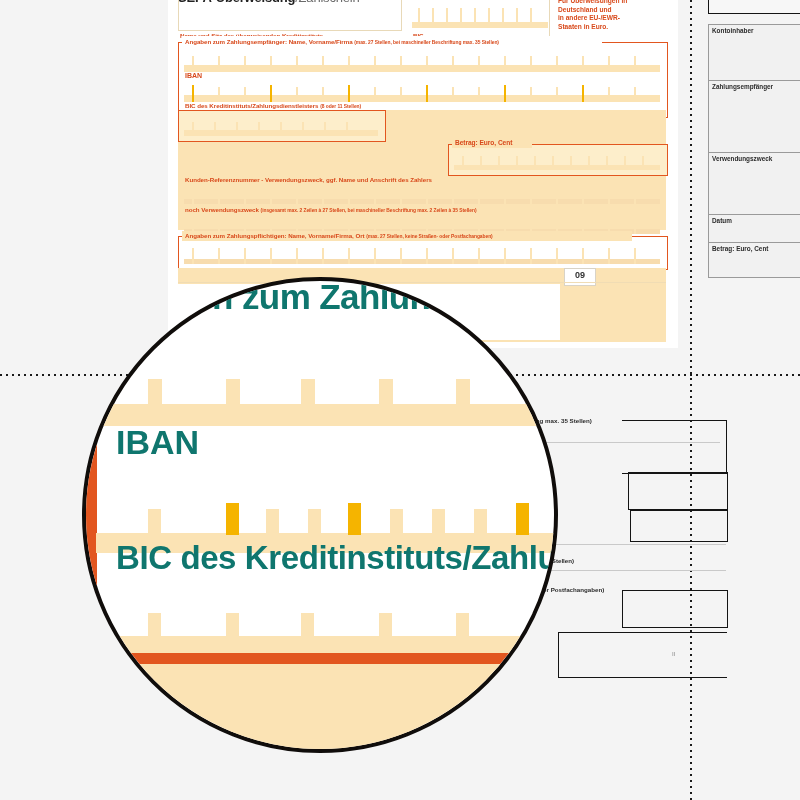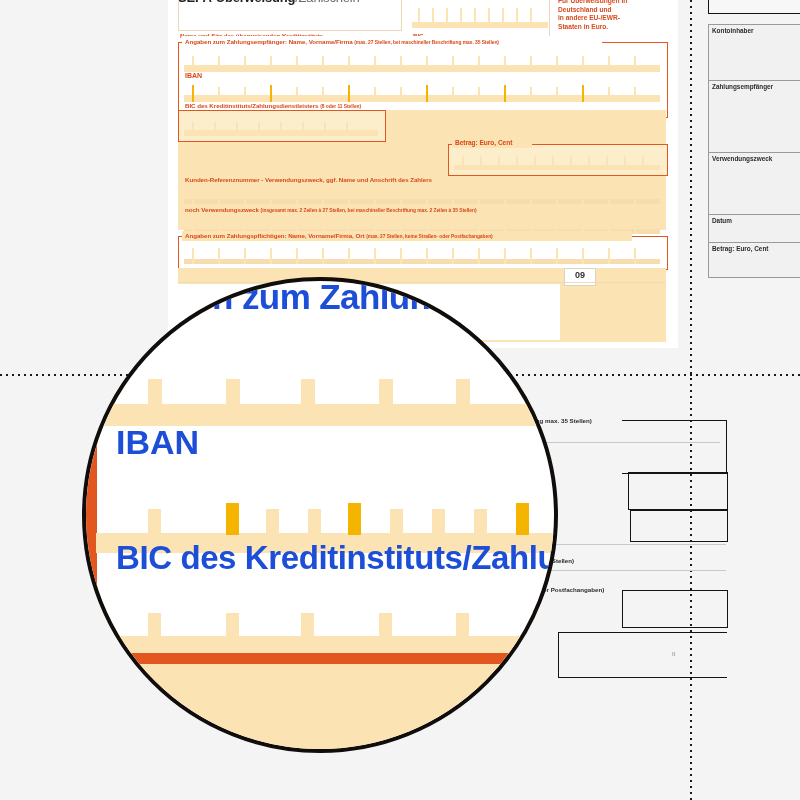--- a/index.html
+++ b/index.html
@@ -53,21 +53,21 @@
   #lower{position:absolute;left:300px;top:392px;width:400px;height:300px;}
   .lline{position:absolute;background:#c9c9c9;height:1px;}
   .lheavy{position:absolute;border:1.8px solid #141414;}
   .lhint{position:absolute;font-size:6.2px;color:#2b2b2b;white-space:nowrap;font-weight:bold;}
 
   
   #lens{position:absolute;left:82px;top:277px;width:476px;height:476px;
         border-radius:50%;overflow:hidden;border:4px solid #100d0b;
         background:#ffffff;box-sizing:border-box;}
   #lens-inner{position:absolute;left:0;top:0;width:476px;height:476px;}
-  .z-or-label{position:absolute;color:#1d4ed8;font-weight:bold;white-space:nowrap;}
+  .z-or-label{position:absolute;color:#0f766e;font-weight:bold;white-space:nowrap;}
   .z-band{position:absolute;background:#fbe3b4;}
   .z-tick{position:absolute;background:#fbe3b4;}
   .z-tick.hi{background:#f5b400;}
   .z-rule{position:absolute;background:#e2561f;}
   .z-fill{position:absolute;background:#fbe3b4;}
 </style>
 </head>
 <body>
 
 <div id="sheet">

